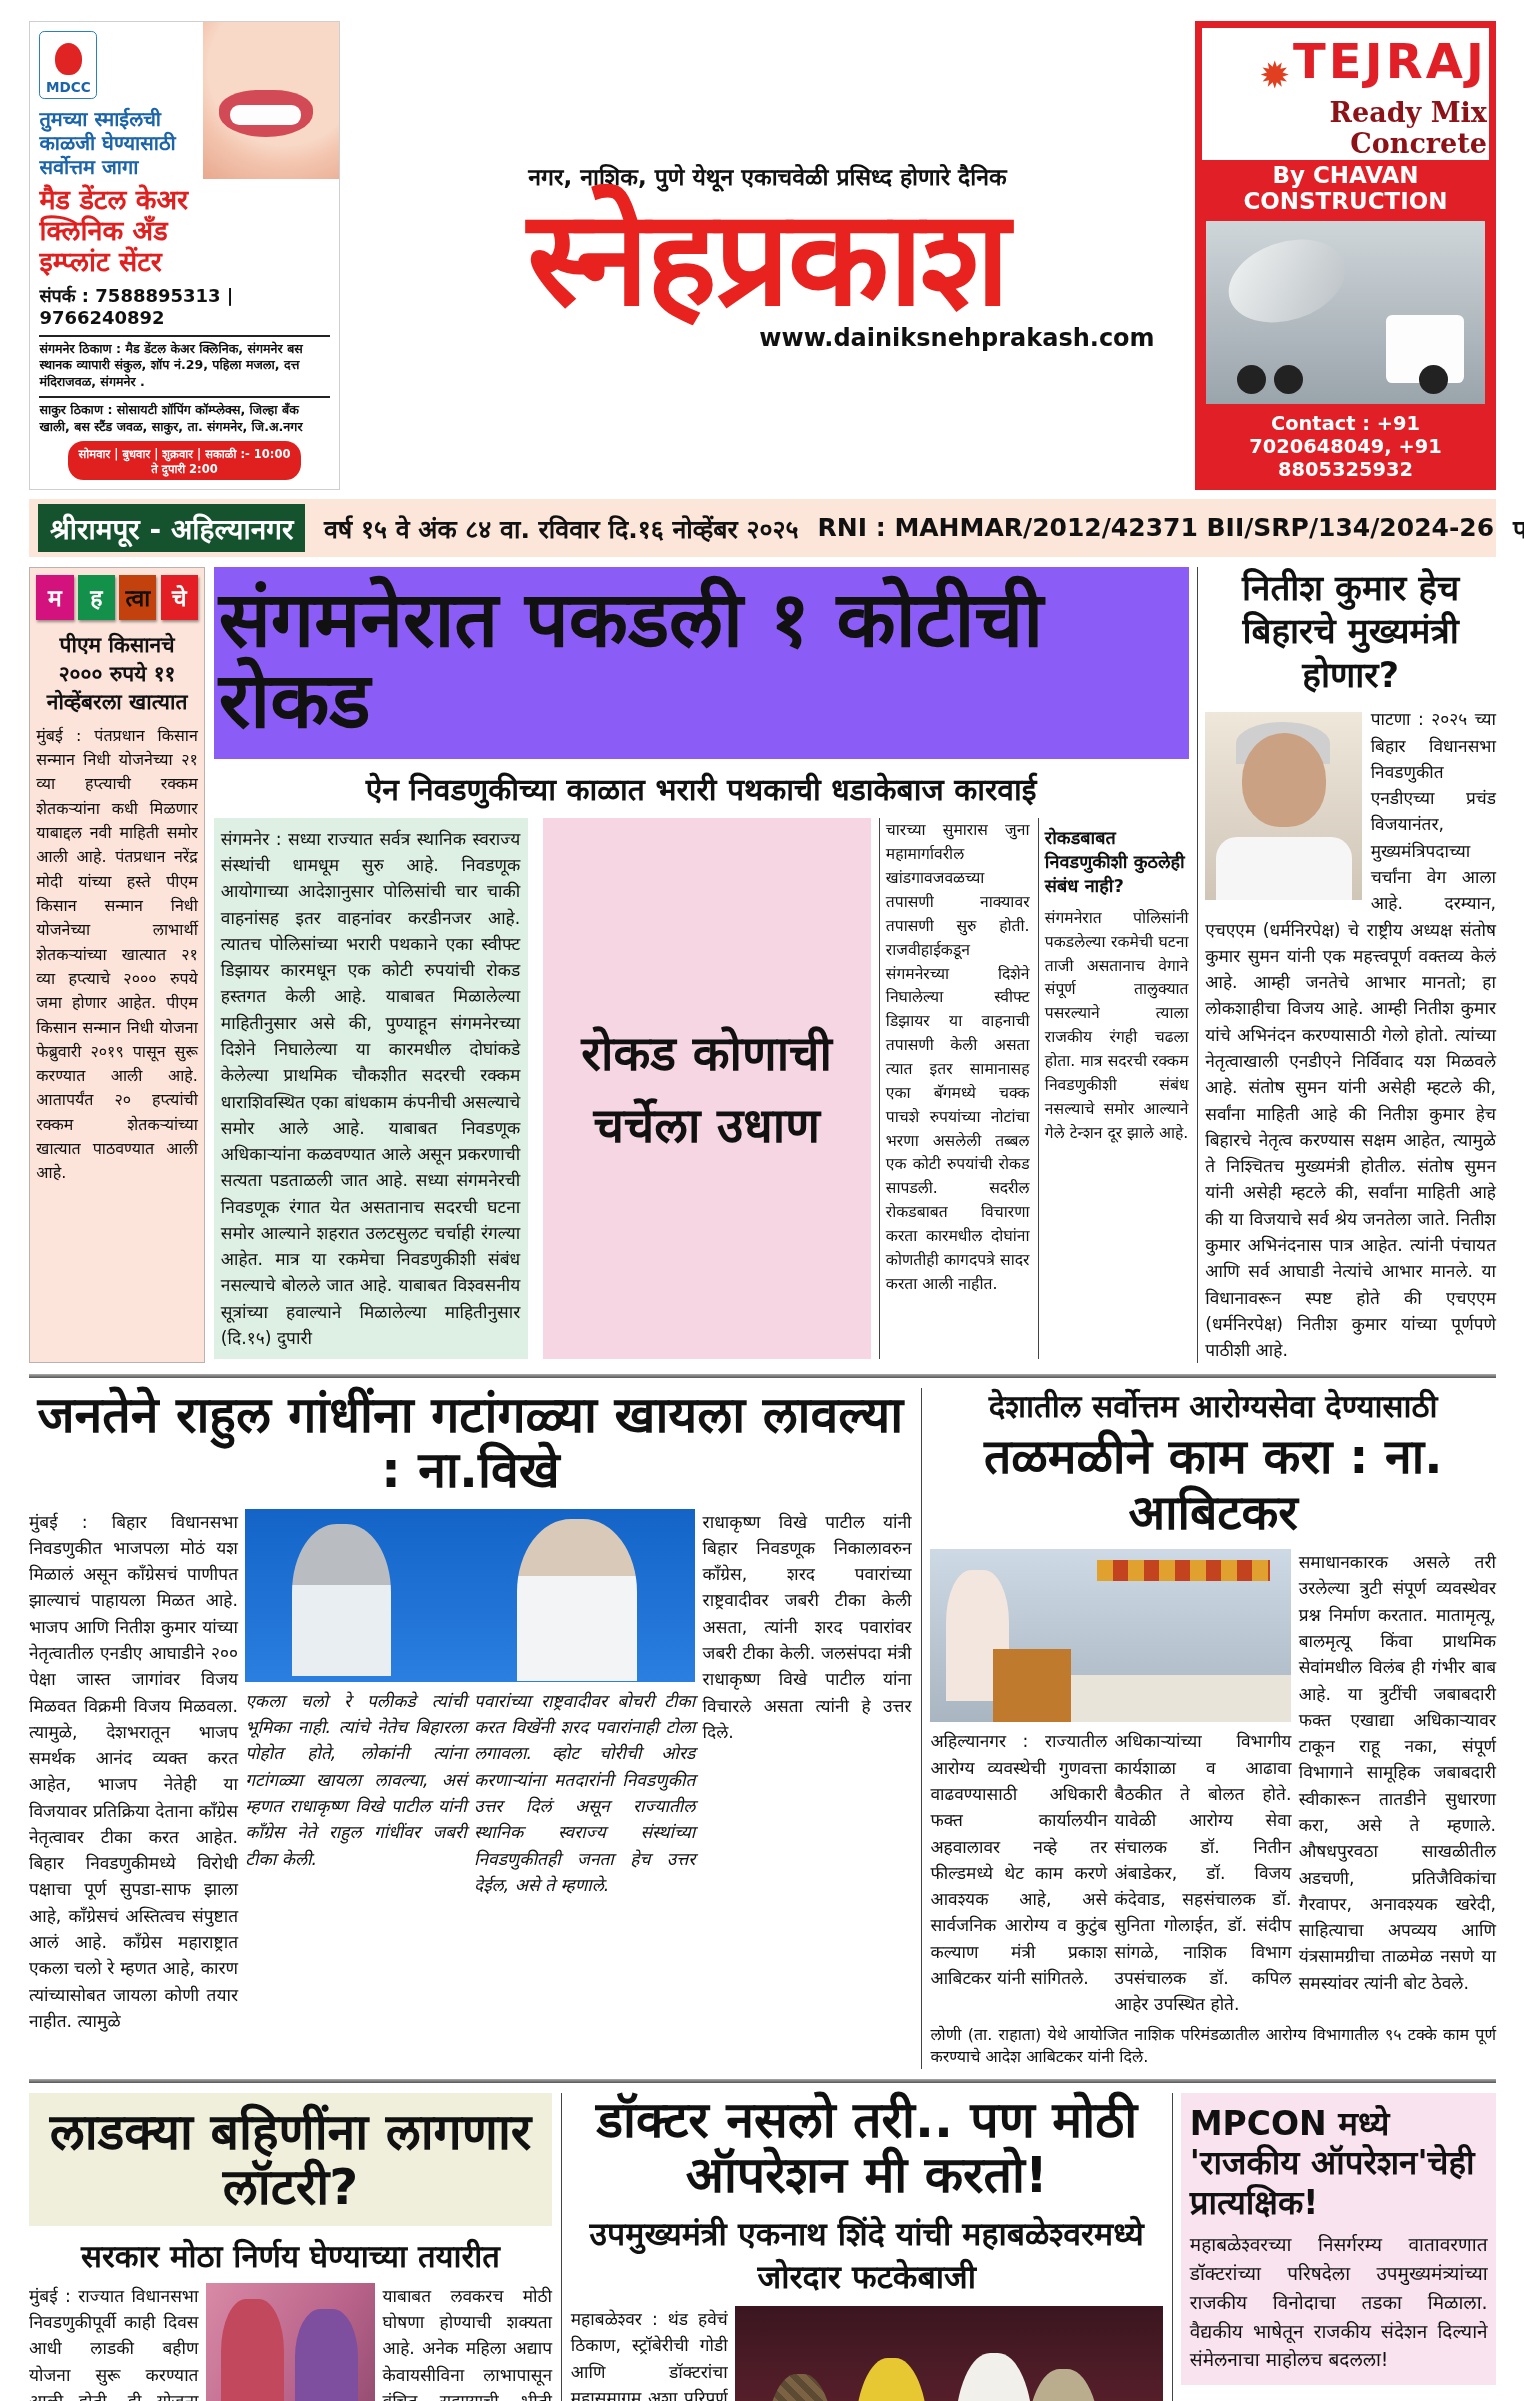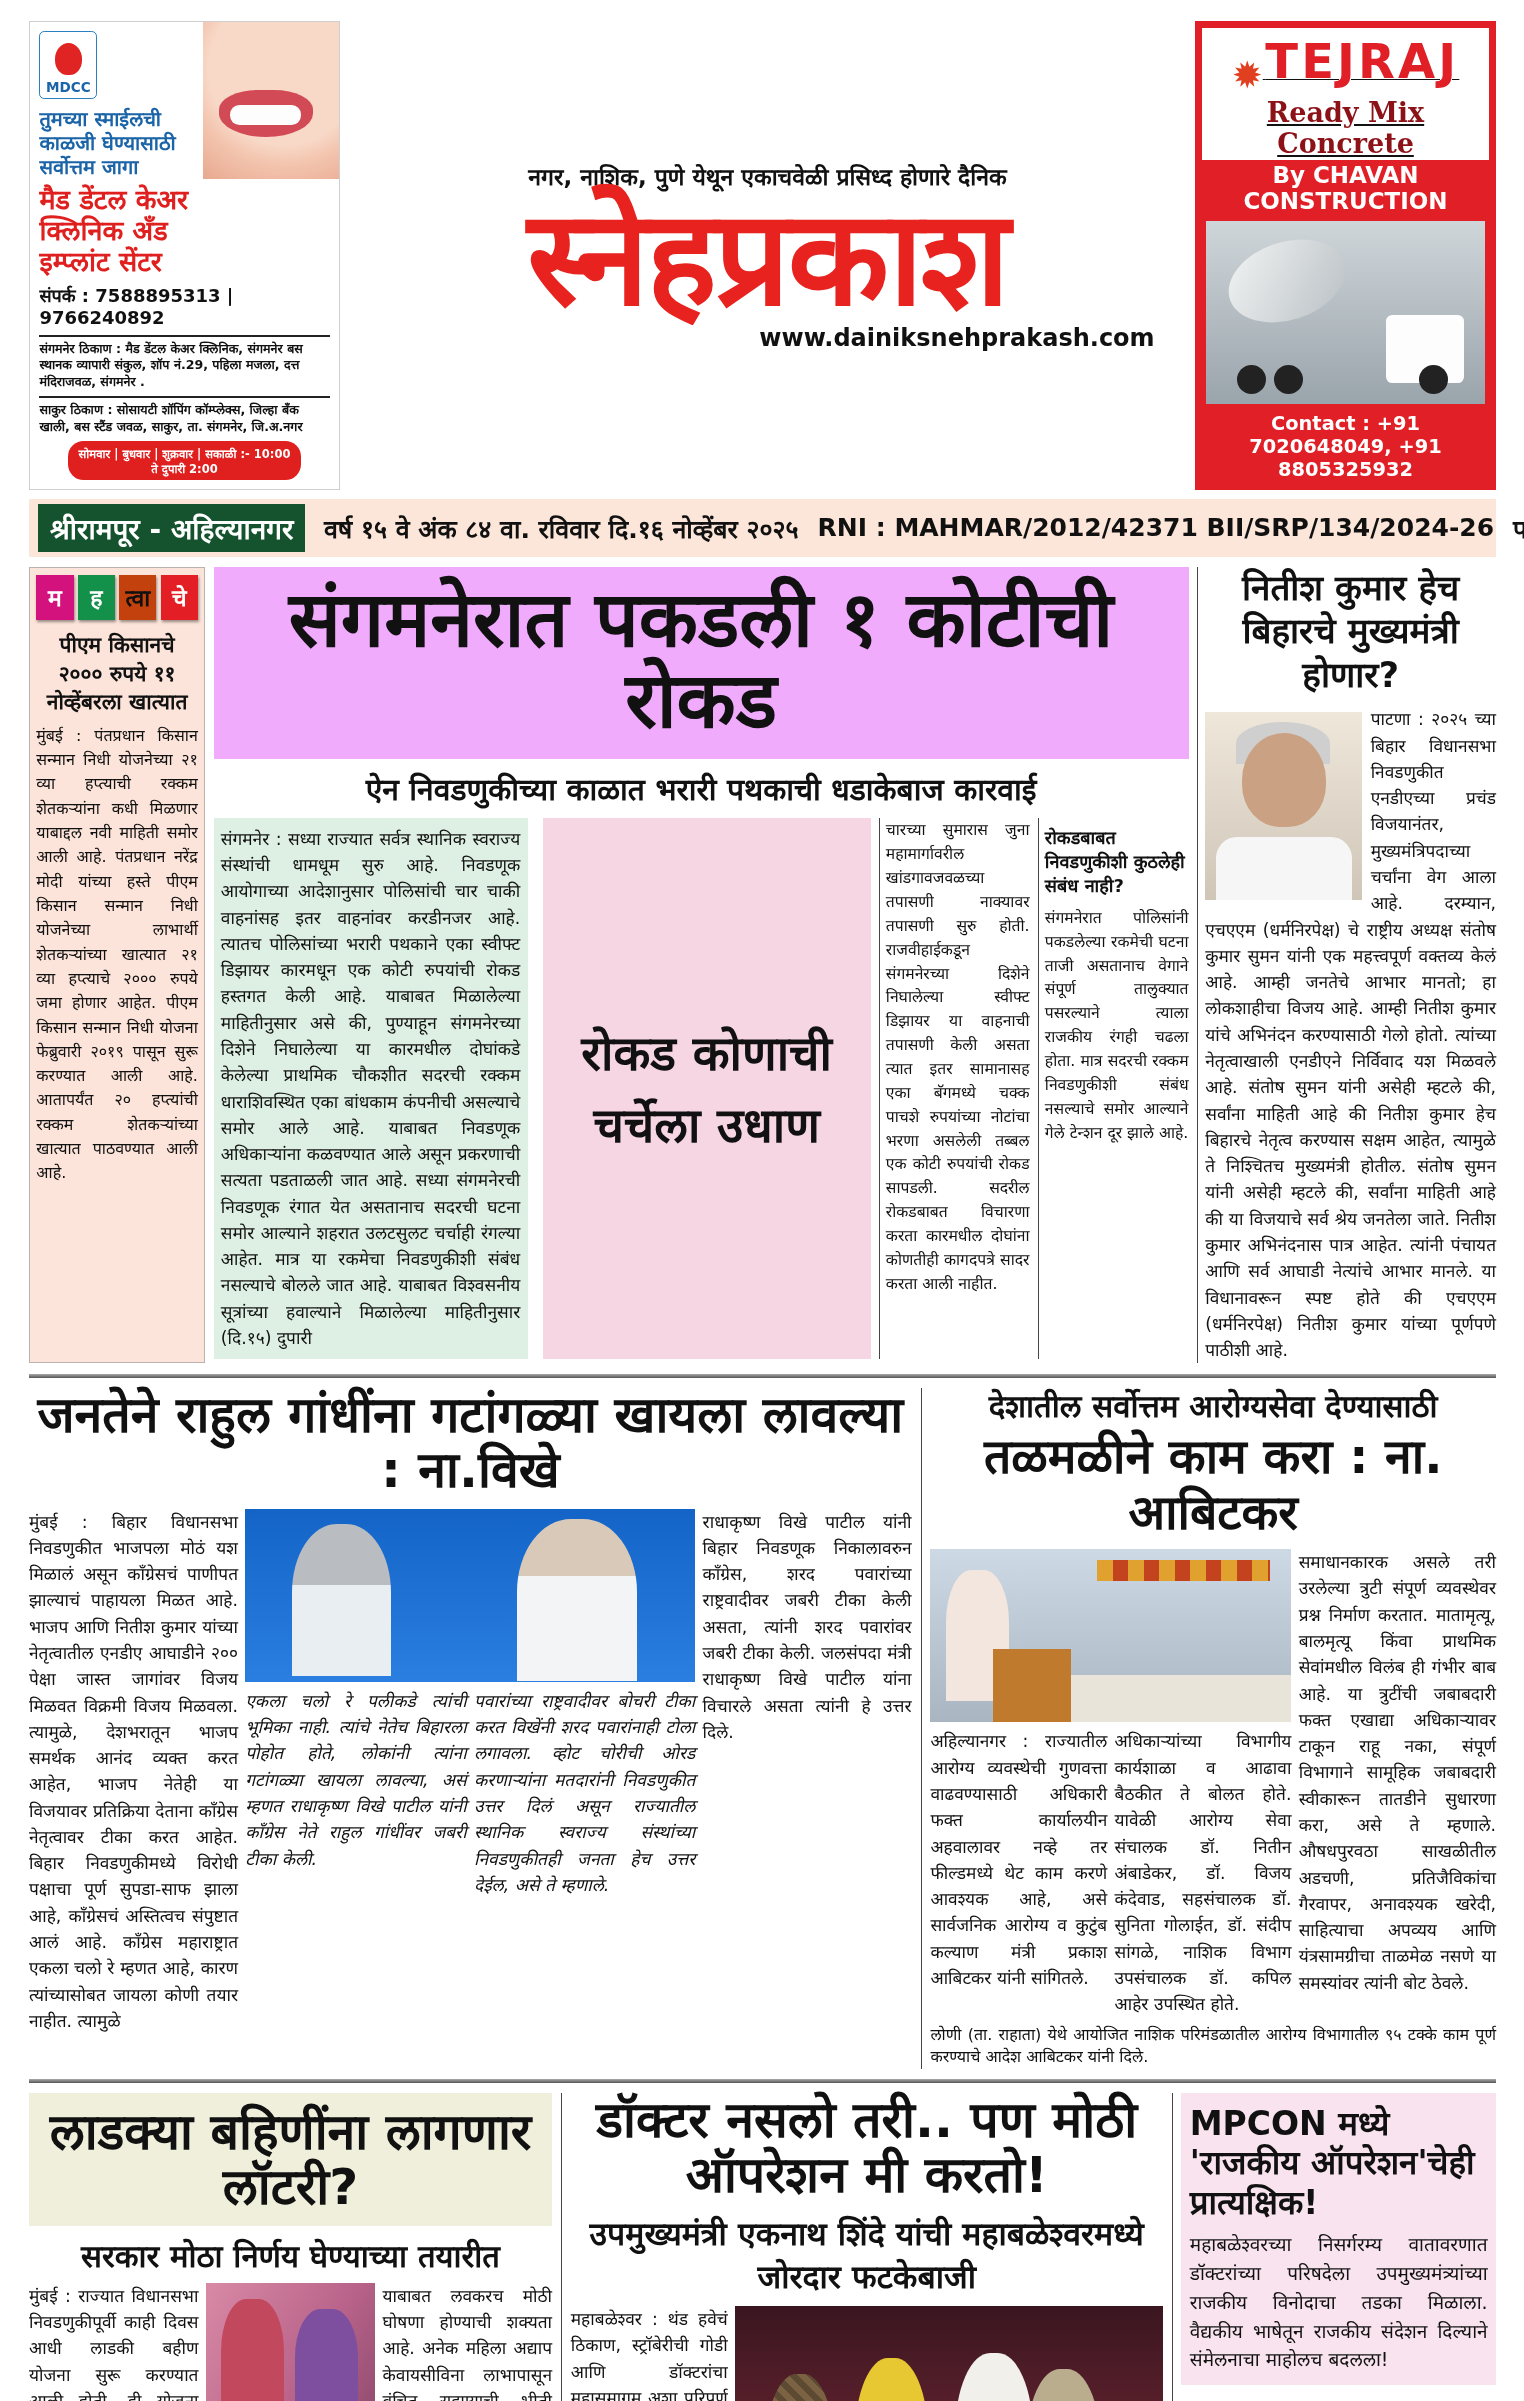--- a/index.html
+++ b/index.html
@@ -26,21 +26,21 @@
   .ad-dental .loc { border-top:2.1px solid #222; margin-top:6.3px; padding-top:4.2px; font-size:12.6px; font-weight:bold; line-height:1.3; }
   .ad-dental .timing { background:#e01f1f; color:#fff; border-radius:15.7px; text-align:center; font-size:11.5px;
      font-weight:bold; padding:4.2px 5.2px; margin-top:6.3px; width:80%; margin-left:auto; margin-right:auto; }
 
   .masthead { flex:1; display:flex; flex-direction:column; align-items:center; justify-content:center; }
   .masthead .tagline { font-size:23px; font-weight:bold; }
   .masthead .title { color:#e8231f; font-weight:bold; font-size:132px; line-height:1.0; letter-spacing:-2.1px; }
   .masthead .website { align-self:flex-end; font-size:24px; font-weight:bold; margin-right:31px; }
 
   .ad-tejraj { width:301px; border:7.3px solid #e01f26; background:#e01f26; display:flex; flex-direction:column; }
-  .tejraj-top { background:#fff; text-align:center; padding:5.2px 2.1px 1px 2.1px;text-decoration:underline; }
+  .tejraj-top { background:#fff; text-align:right; padding:5.2px 2.1px 1px 2.1px; }
   .tejraj-brand { color:#e01f26; font-size:48px; font-weight:bold; letter-spacing:3.1px; }
   .tejraj-sun { display:inline-block; color:#e0401f; font-size:37px; vertical-align:middle; }
   .tejraj-product { color:#8c1218; font-size:27px; font-weight:bold; font-family:"DejaVu Serif","Liberation Serif",serif; }
   .tejraj-by { background:#e01f26; color:#fff; font-weight:bold; font-size:23px; text-align:center; padding:2.1px 0; }
   .tejraj-photo { flex:1; margin:4.2px; background:linear-gradient(#cfd6da,#9aa4ab); position:relative; }
   .tejraj-photo .drum { position:absolute; left:21px; top:21px; width:120px; height:78px; border-radius:50%;
       background:linear-gradient(135deg,#f2f4f4,#b9c0c4); transform:rotate(-18deg); }
   .tejraj-photo .cab { position:absolute; right:21px; bottom:21px; width:78px; height:68px; border-radius:6.3px; background:#fdfdfd; }
   .tejraj-photo .wheel { position:absolute; bottom:9.4px; width:29px; height:29px; border-radius:50%; background:#222; }
   .tejraj-contact { color:#fff; font-weight:bold; font-size:19.4px; text-align:center; padding:4.2px 0 2.1px 0; }
@@ -60,21 +60,21 @@
   .row1 { display:flex; gap:8.4px; margin-top:9.4px; }
   .rail { width:180px; background:#fce4da; border:1px solid #b9b2ae; padding:7.3px 6.3px; }
   .rail .squares { display:flex; gap:4.2px; justify-content:space-between; }
   .rail .sq { flex:1; height:45px; display:flex; align-items:center; justify-content:center;
       color:#fff; font-weight:bold; font-size:23px; box-shadow:1px 1.6px 2.6px rgba(0,0,0,.4); }
   .sq.c1{background:#d4127e;} .sq.c2{background:#13904a;} .sq.c3{background:#c2410c;color:#111;} .sq.c4{background:#e31e24;}
   .rail .rheading { font-weight:bold; font-size:21px; text-align:center; line-height:1.35; margin:11.5px 0 7.3px 0; }
   .rail .bodytxt { font-size:16px; }
 
   .lead { flex:1; }
-  .lead .hbox { background:#f0abfc; text-align:center; padding:13.6px 5.2px 16.7px 5.2px; }
+  .lead .hbox { background:#8b5cf6; padding:13.6px 5.2px 16.7px 5.2px; }
   .lead .headline { font-size:77px; font-weight:bold; line-height:1.05; }
   .lead .subhead { text-align:center; font-size:30px; font-weight:bold; padding:9.4px 0 5.2px 0; }
   .leadcols { display:flex; gap:8px; margin-top:4.2px; }
   .leadcol1 { width:314px; background:#def0e4; padding:7.3px; }
   .leadphotocol { width:335px; display:flex; gap:7.3px; }
   .cash-photo { height:157px; background:linear-gradient(120deg,#9aa096 0%,#7d837a 55%,#5f6458 100%); }
   .cash-photo .bag { position:absolute; left:78px; top:15.7px; width:157px; height:120px; border-radius:15.7px;
       background:repeating-linear-gradient(115deg,#2e4f49 0 7.3px,#3c625b 7.3px 9.4px); border:3.1px solid #1d3531; }
   .cash-photo .shoe { position:absolute; left:10.5px; top:5.2px; width:58px; height:78px; border-radius:40% 40% 30% 30%; background:#7787a2; }
   .cash-photo .cloth { position:absolute; left:15.7px; bottom:3.1px; width:89px; height:42px; border-radius:10.5px; background:#d8d3c8; }

